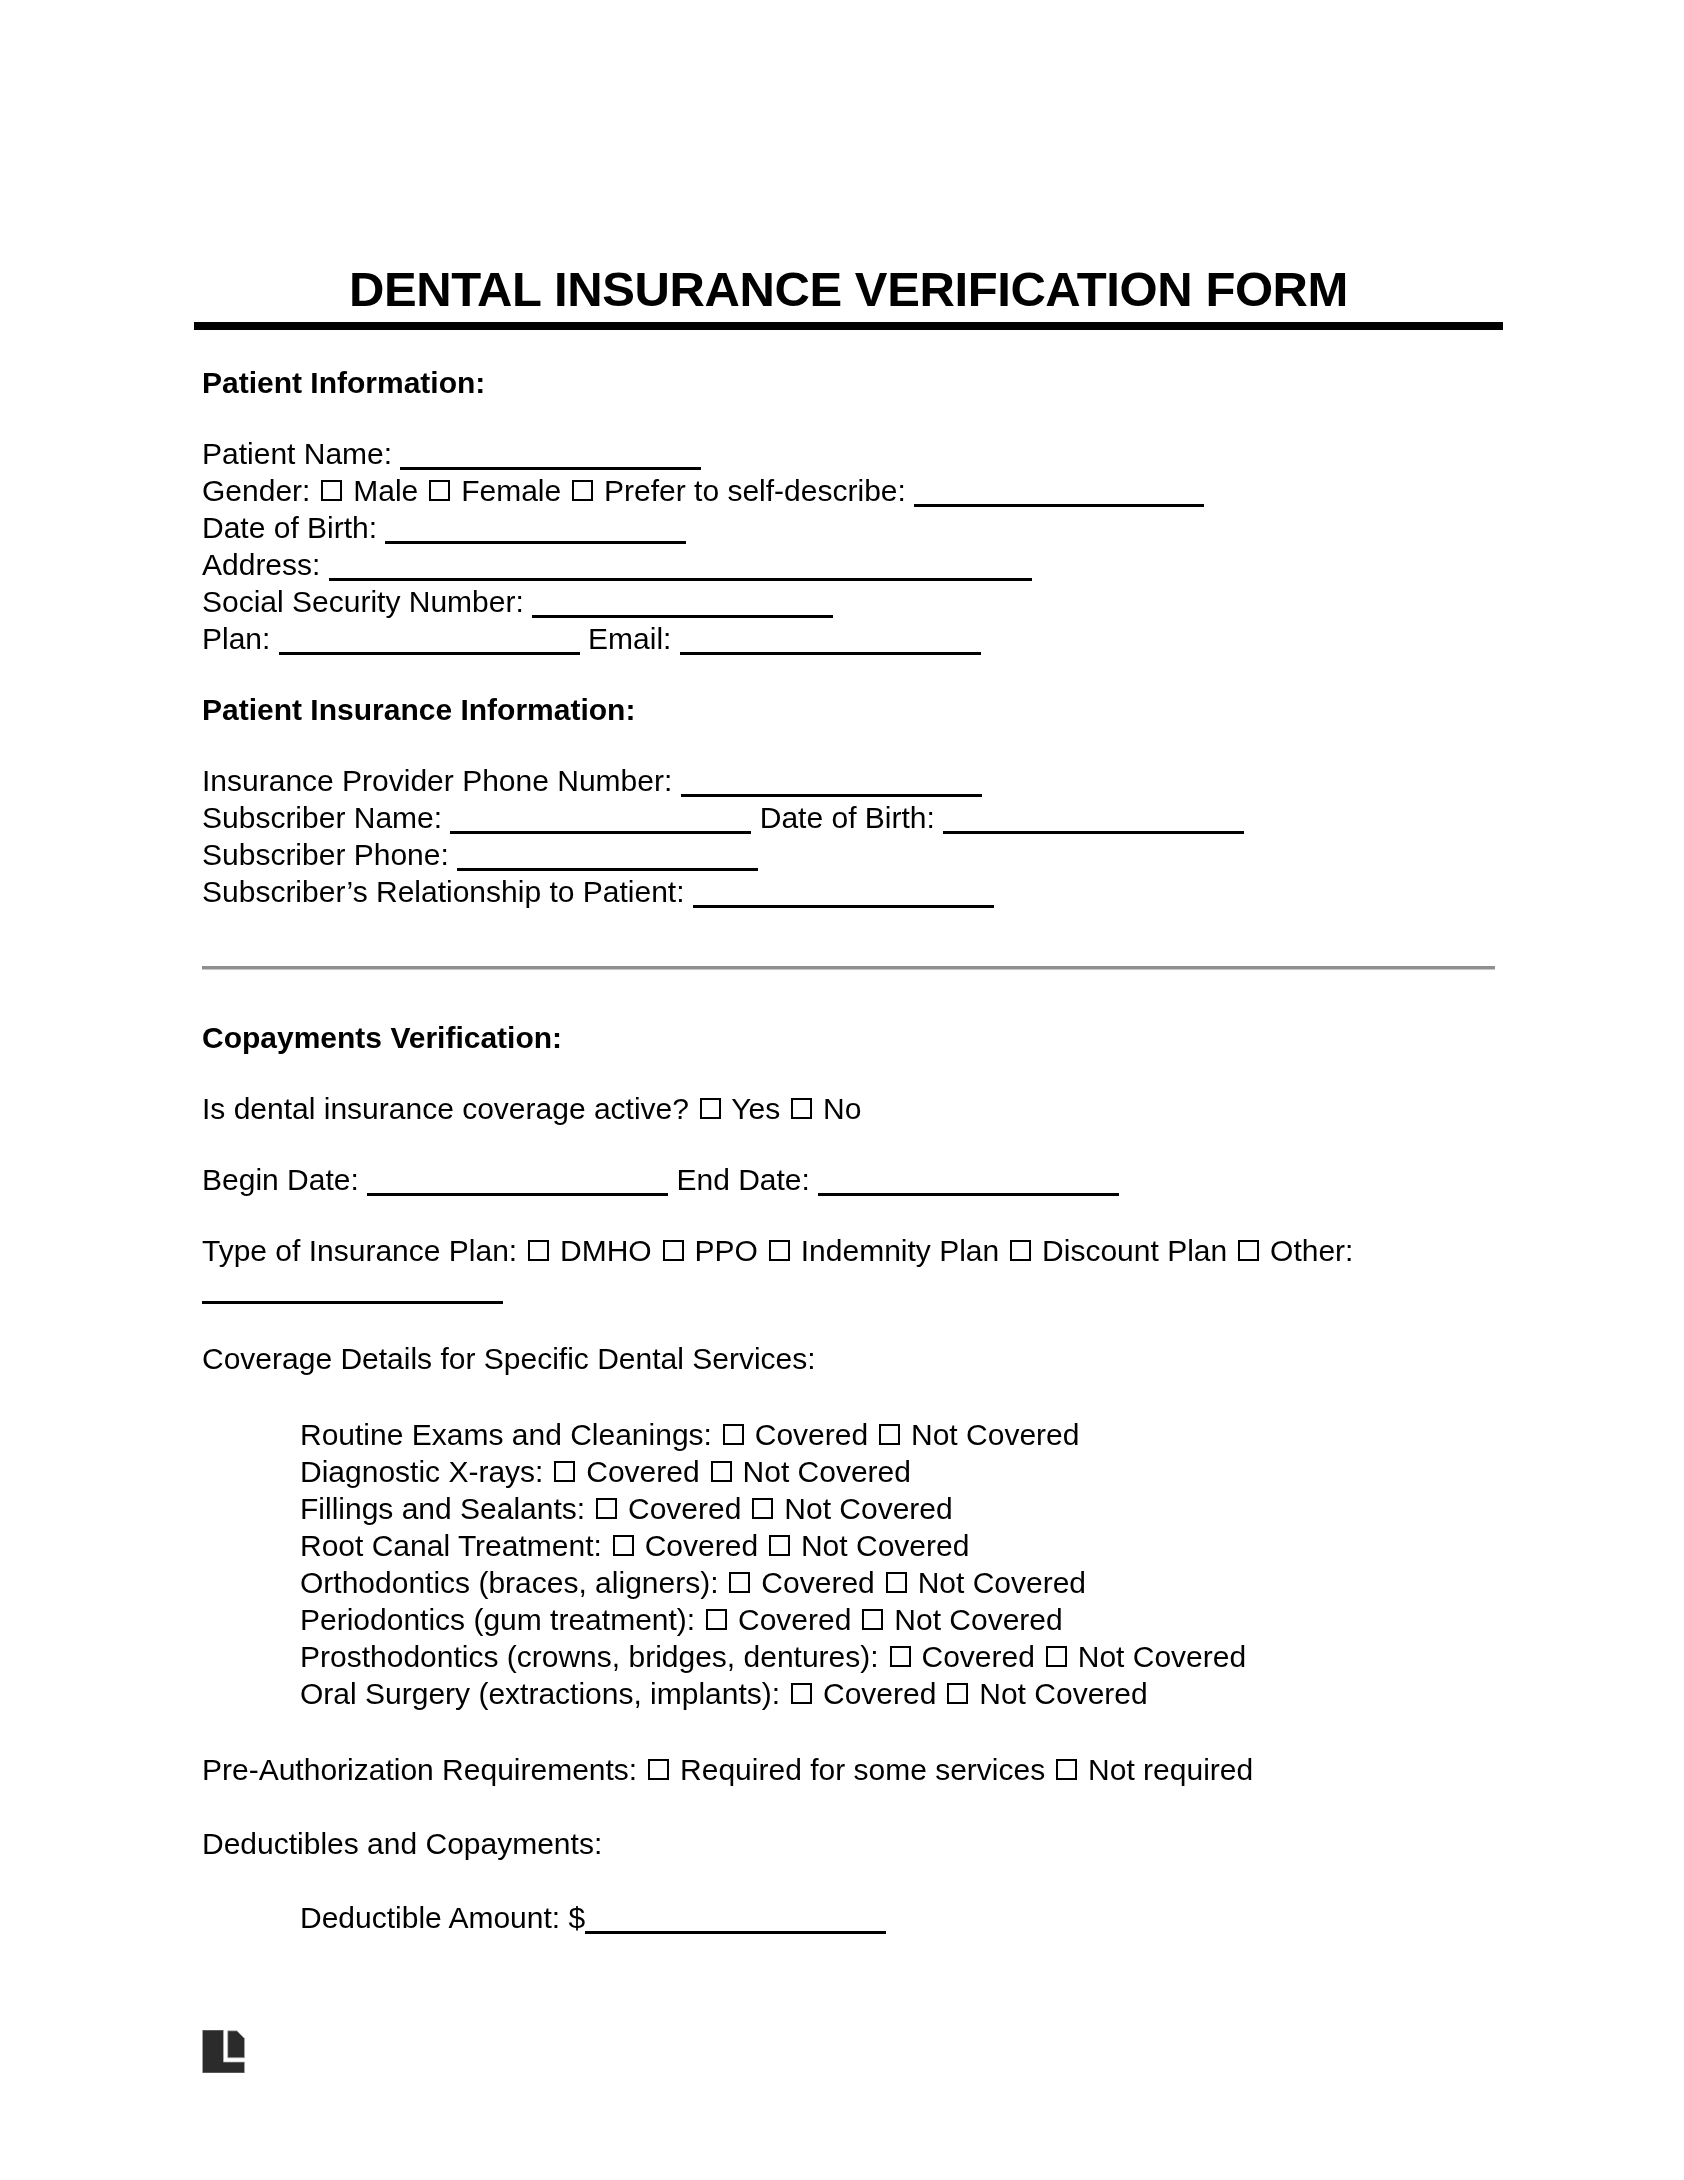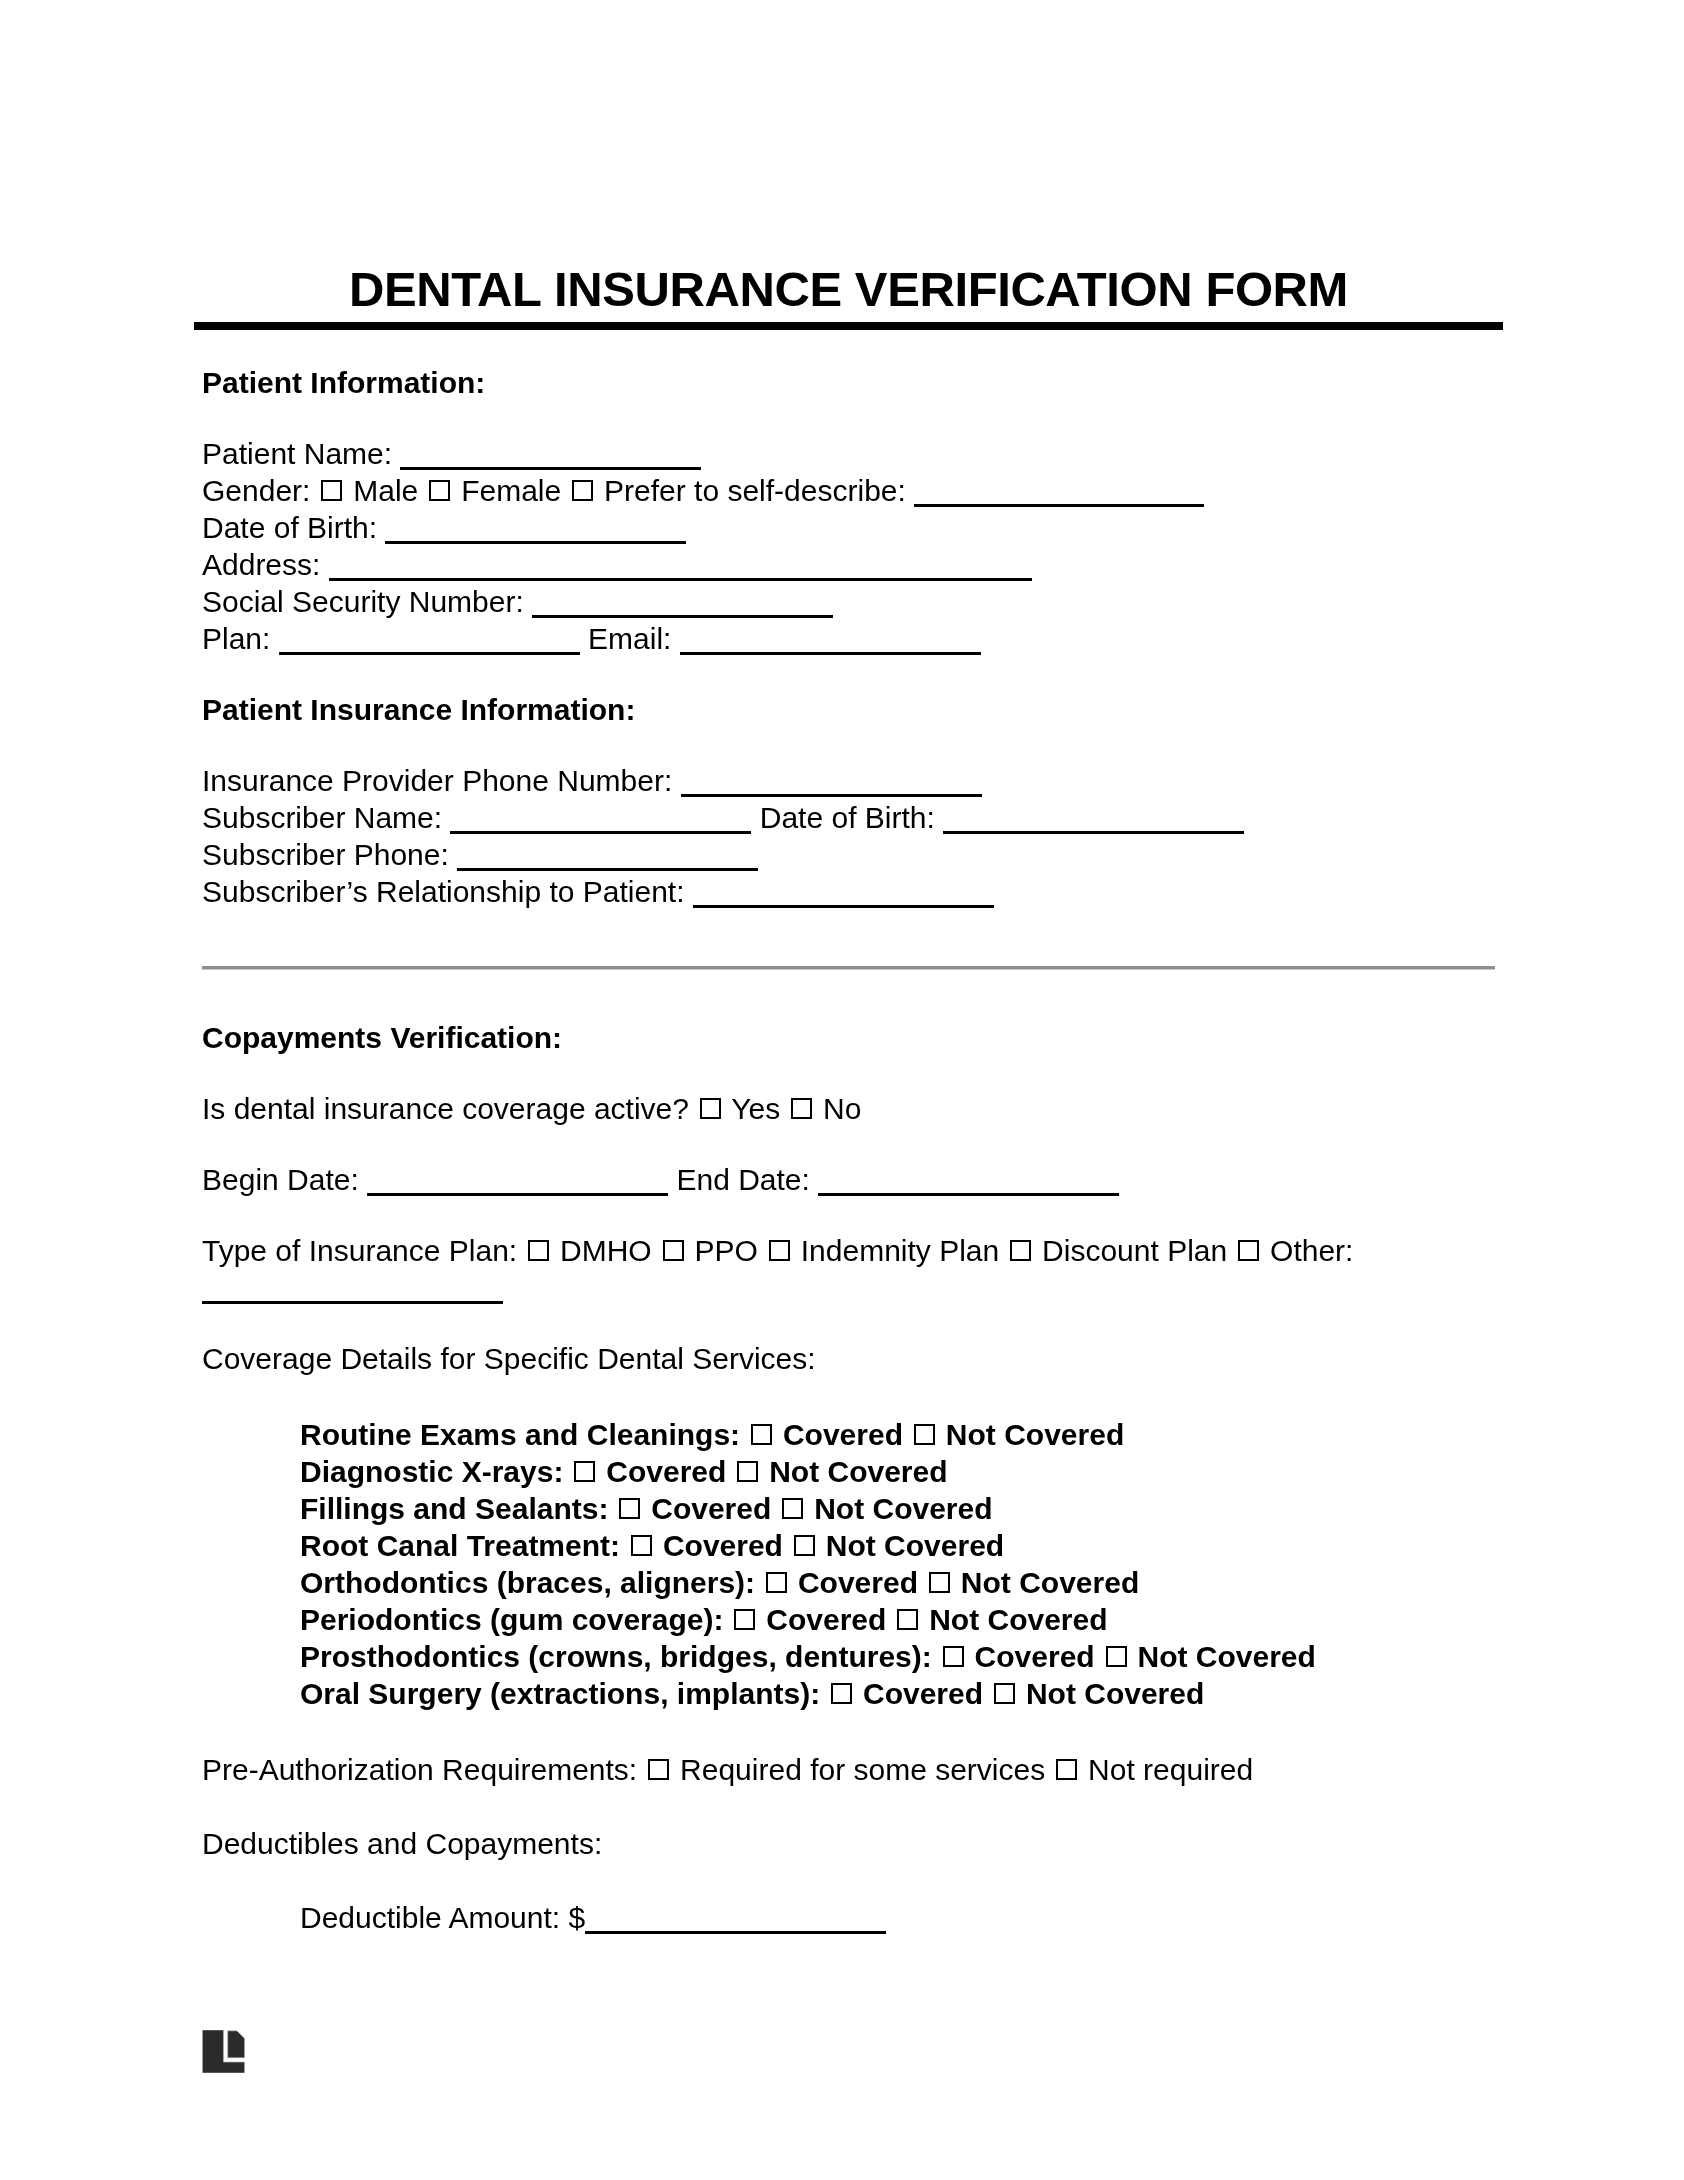--- a/index.html
+++ b/index.html
@@ -38,21 +38,21 @@
   .para    { margin: 34px 0 0 0; }
   .para.indented { margin-left: 98px; }
   .line { min-height: 37px; }
   .gray-divider {
     height: 3.4px;
     background: #8f8f8f;
     border-bottom: 0.9px solid #c9c9c9;
     margin: 56px 0 0 0;
   }
   #block-insurance-verification { margin-top: 49px; }
-  #block-coverage-list   { margin-top: 39px; font-weight: bold; }
+  #block-coverage-list   { margin-top: 39px; }
   #block-preauth         { margin-top: 39px; }
   #block-deductibles     { margin-top: 37px; }
   #block-deductible-amount { margin-top: 37px; }
   .cb {
     display: inline-block;
     width: 17px;
     height: 17px;
     border: 2.1px solid #000000;
     margin: 0 2.6px;
     vertical-align: 0px;
@@ -112,21 +112,21 @@
       </div>
       <div class="para" id="block-coverage-details-label">
         <div class="line"><span>Coverage Details for Specific Dental Services:</span></div>
       </div>
       <div class="para indented" id="block-coverage-list">
         <div class="line"><span>Routine Exams and Cleanings: </span><span class="cb"></span><span> Covered </span><span class="cb"></span><span> Not Covered</span></div>
         <div class="line"><span>Diagnostic X-rays: </span><span class="cb"></span><span> Covered </span><span class="cb"></span><span> Not Covered</span></div>
         <div class="line"><span>Fillings and Sealants: </span><span class="cb"></span><span> Covered </span><span class="cb"></span><span> Not Covered</span></div>
         <div class="line"><span>Root Canal Treatment: </span><span class="cb"></span><span> Covered </span><span class="cb"></span><span> Not Covered</span></div>
         <div class="line"><span>Orthodontics (braces, aligners): </span><span class="cb"></span><span> Covered </span><span class="cb"></span><span> Not Covered</span></div>
-        <div class="line"><span>Periodontics (gum coverage): </span><span class="cb"></span><span> Covered </span><span class="cb"></span><span> Not Covered</span></div>
+        <div class="line"><span>Periodontics (gum treatment): </span><span class="cb"></span><span> Covered </span><span class="cb"></span><span> Not Covered</span></div>
         <div class="line"><span>Prosthodontics (crowns, bridges, dentures): </span><span class="cb"></span><span> Covered </span><span class="cb"></span><span> Not Covered</span></div>
         <div class="line"><span>Oral Surgery (extractions, implants): </span><span class="cb"></span><span> Covered </span><span class="cb"></span><span> Not Covered</span></div>
       </div>
       <div class="para" id="block-preauth">
         <div class="line"><span>Pre-Authorization Requirements: </span><span class="cb"></span><span> Required for some services </span><span class="cb"></span><span> Not required</span></div>
       </div>
       <div class="para" id="block-deductibles">
         <div class="line"><span>Deductibles and Copayments:</span></div>
       </div>
       <div class="para indented" id="block-deductible-amount">

